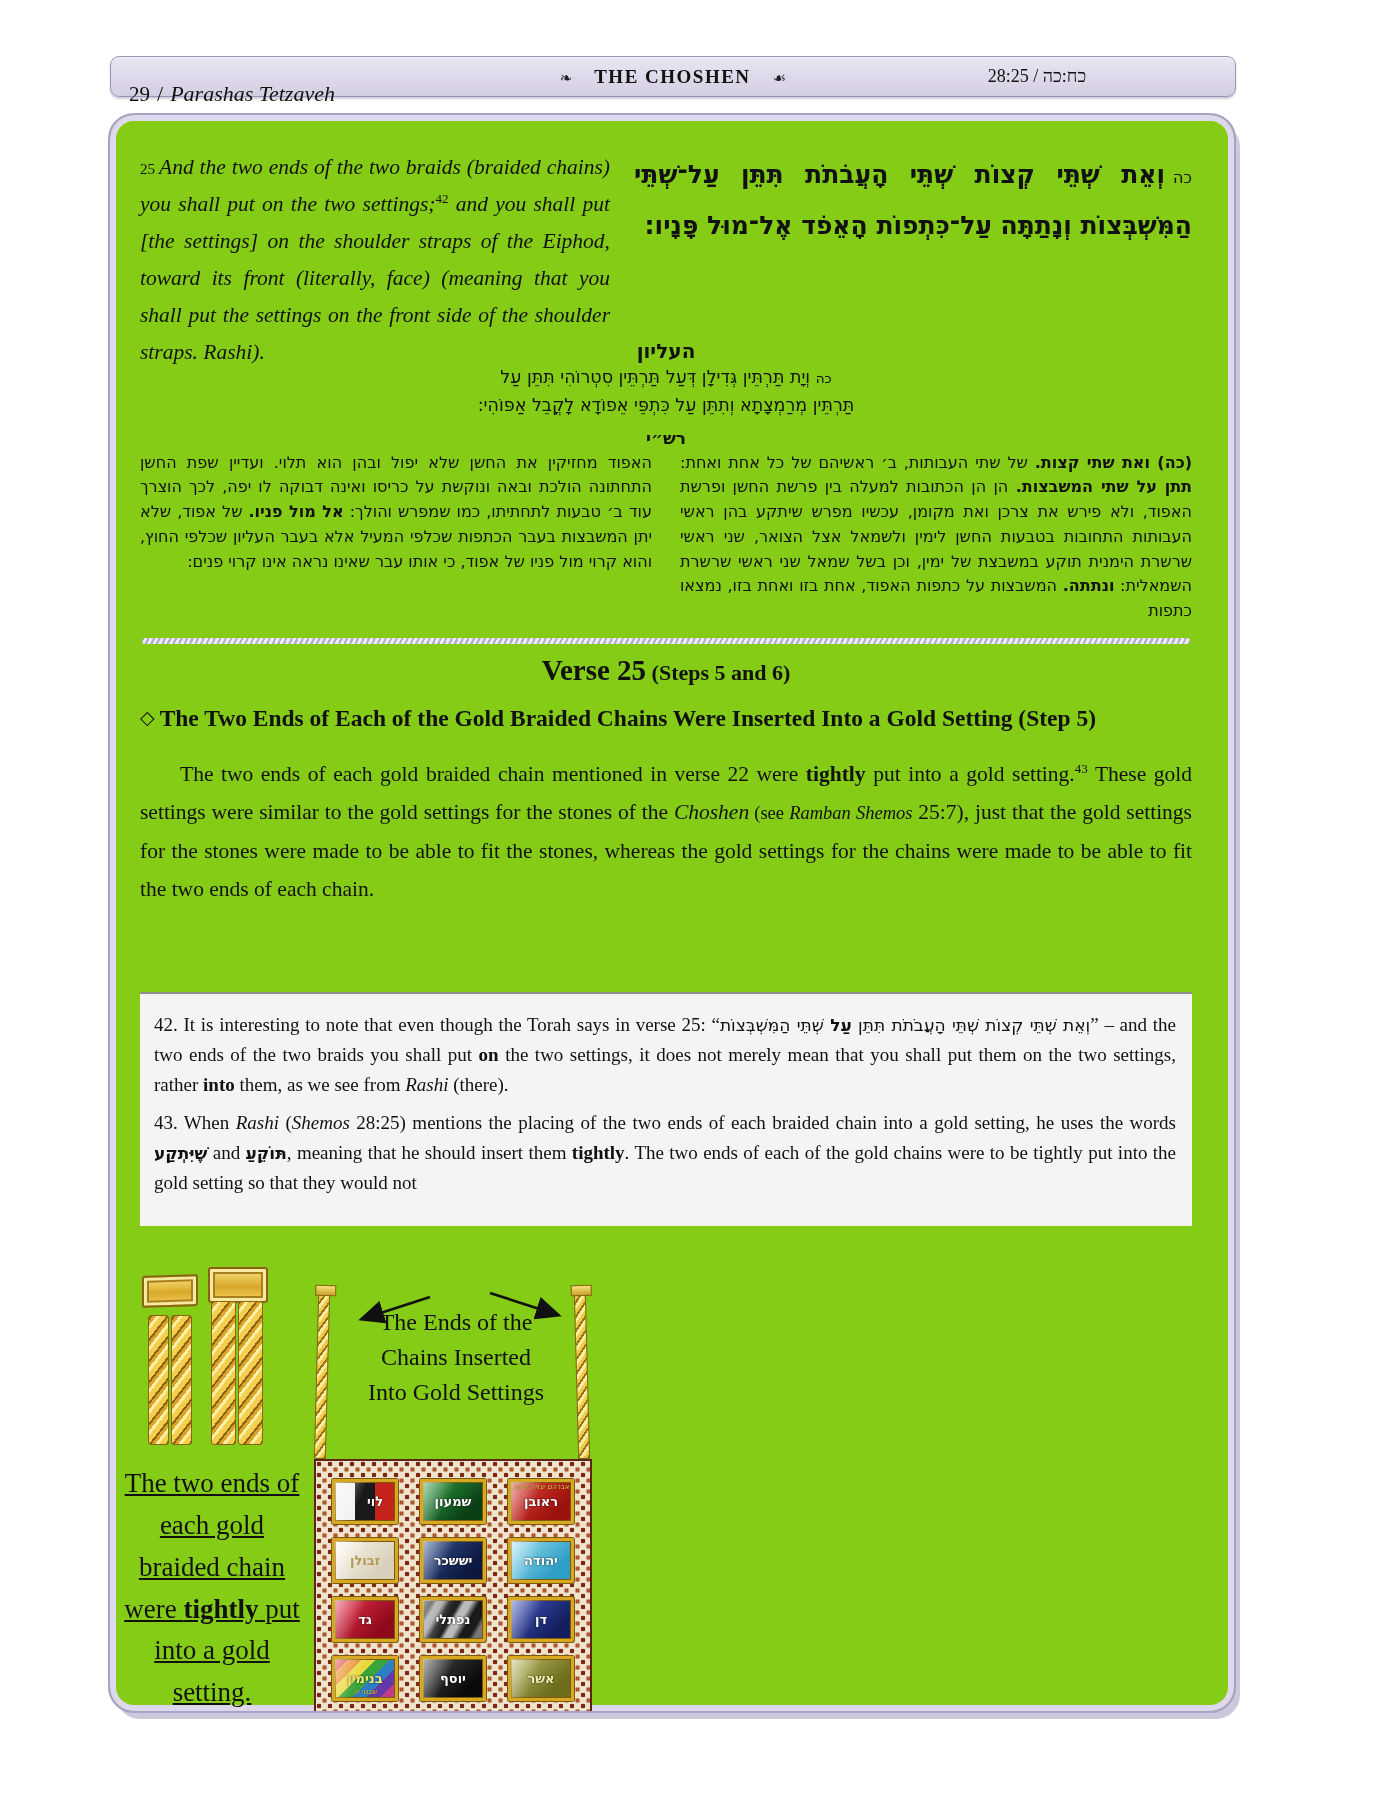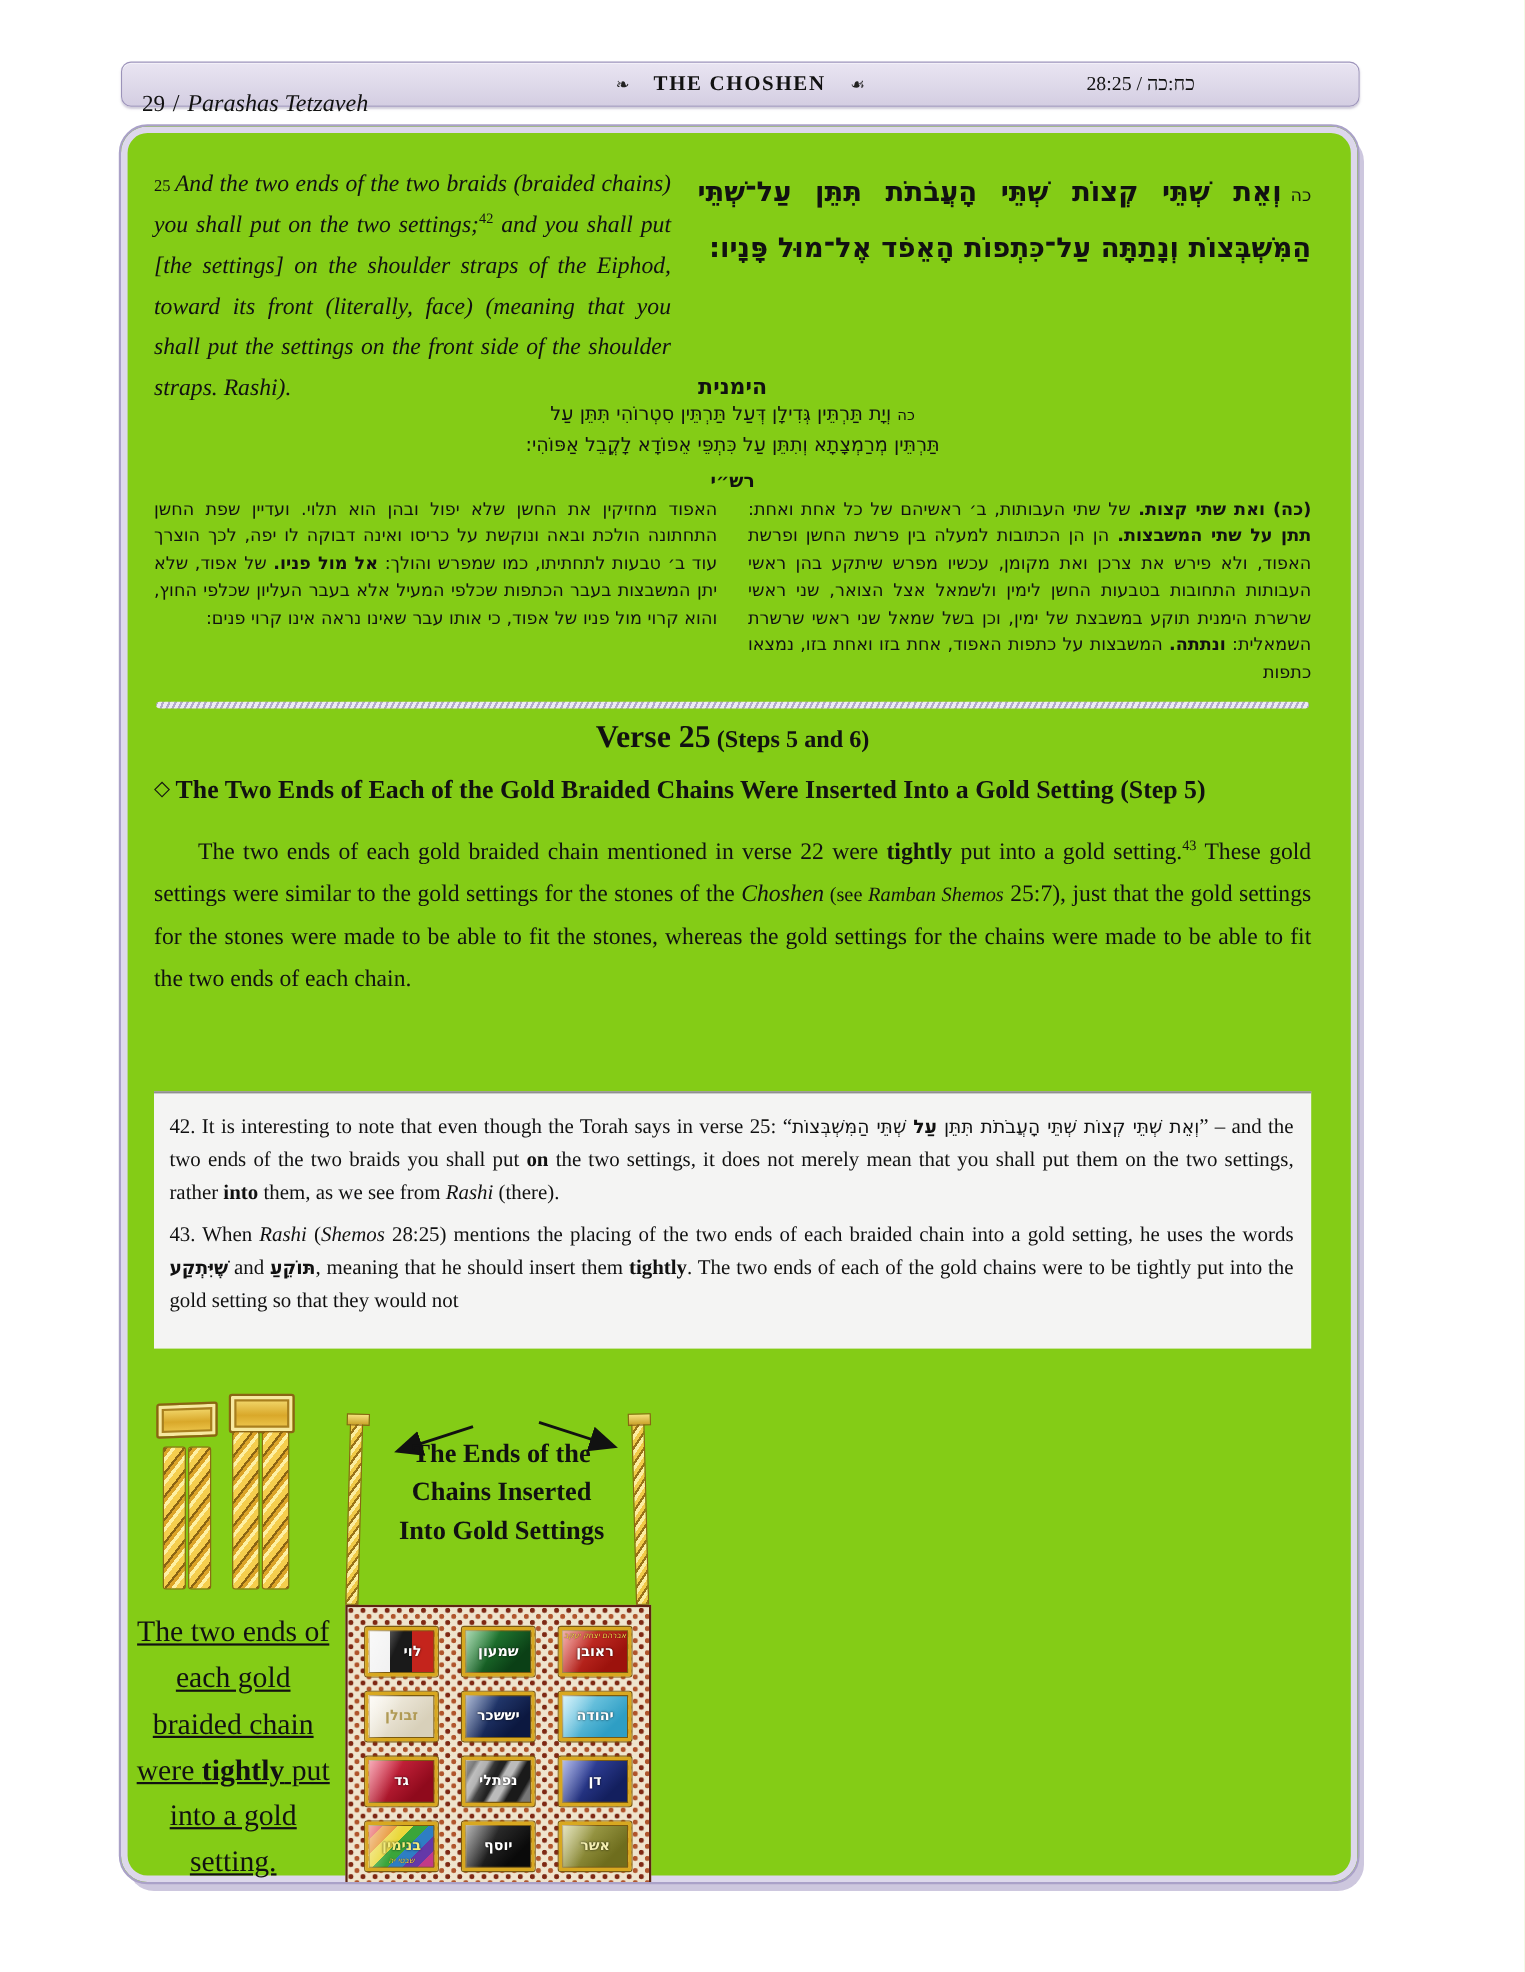--- a/index.html
+++ b/index.html
@@ -93,21 +93,21 @@
   .choshen-chain{position:absolute;width:12px;box-sizing:border-box;border:1px solid #8a6414;
     background:repeating-linear-gradient(-55deg,#9a7318 0 2px,#f0ca48 2px 5px,#fbeda0 5px 8px);}
   .chain-cap{position:absolute;left:-4px;top:-9px;width:19px;height:9px;
     background:linear-gradient(#f6e27e,#caa22a);border:1px solid #8a6414;}
   .chain-l{left:176px;top:28px;height:166px;transform:rotate(1.5deg);}
   .chain-r{left:436px;top:28px;height:166px;transform:rotate(-1.5deg);}
 
   .fig-arrows{position:absolute;left:186px;top:16px;width:266px;height:58px;}
 
   .fig-label{position:absolute;left:206px;top:40px;width:220px;text-align:center;
-    font-weight:bold;font-size:24px;line-height:1.45;}
+    font-weight:normal;font-size:24px;line-height:1.45;}
 
   
   .choshen{position:absolute;left:174px;top:194px;width:278px;height:262px;box-sizing:border-box;
     border:2px solid #5e2413;
     background-color:#efe4cd;
     background-image:radial-gradient(circle at 3px 3px,#7e2813 2.1px,transparent 2.6px),
                      radial-gradient(circle at 3px 3px,#b0542b 2.1px,transparent 2.6px);
     background-size:11px 11px;background-position:0 0,5.5px 5.5px;
     display:grid;grid-template-columns:repeat(3,1fr);grid-template-rows:repeat(4,1fr);
     gap:14px 22px;padding:18px 16px;direction:rtl;}
@@ -159,21 +159,21 @@
     <div class="top-row">
       <div class="translation">
         <span class="verse-num-en">25</span><span>And the two ends of the two braids (braided chains) you shall put on the two settings;</span><sup class="fnref">42</sup><span> and you shall put [the settings] on the shoulder straps of the Eiphod, toward its front (literally, face) (meaning that you shall put the settings on the front side of the shoulder straps. Rashi).</span>
       </div>
       <div class="hebrew-verse">
         <span class="verse-letter-he">כה</span><span>וְאֵת שְׁתֵּי קְצוֹת שְׁתֵּי הָעֲבֹתֹת תִּתֵּן עַל־שְׁתֵּי הַמִּשְׁבְּצוֹת וְנָתַתָּה עַל־כִּתְפוֹת הָאֵפֹד אֶל־מוּל פָּנָיו:</span>
       </div>
     </div>
 
     <div class="onkelos">
-      <div class="onkelos-header">הימנית</div>
+      <div class="onkelos-header">העליון</div>
       <div class="onkelos-line"><span class="onk-letter">כה</span> <span>וְיָת תַּרְתֵּין גְּדִילָן דְּעַל תַּרְתֵּין סִטְרוֹהִי תִּתֵּן עַל</span></div>
       <div class="onkelos-line">תַּרְתֵּין מְרַמְצָתָא וְתִתֵּן עַל כִּתְפֵּי אֵפוֹדָא לָקֳבֵל אַפּוֹהִי:</div>
     </div>
 
     <div class="rashi">
       <div class="rashi-header">רש״י</div>
       <div class="rashi-cols">
         <div class="rashi-col">
           <span class="dh">(כה) ואת שתי קצות.</span><span> של שתי העבותות, ב׳ ראשיהם של כל אחת ואחת: </span><span class="dh">תתן על שתי המשבצות.</span><span> הן הן הכתובות למעלה בין פרשת החשן ופרשת האפוד, ולא פירש את צרכן ואת מקומן, עכשיו מפרש שיתקע בהן ראשי העבותות התחובות בטבעות החשן לימין ולשמאל אצל הצואר, שני ראשי שרשרת הימנית תוקע במשבצת של ימין, וכן בשל שמאל שני ראשי שרשרת השמאלית: </span><span class="dh">ונתתה.</span><span> המשבצות על כתפות האפוד, אחת בזו ואחת בזו, נמצאו כתפות</span>
         </div>

